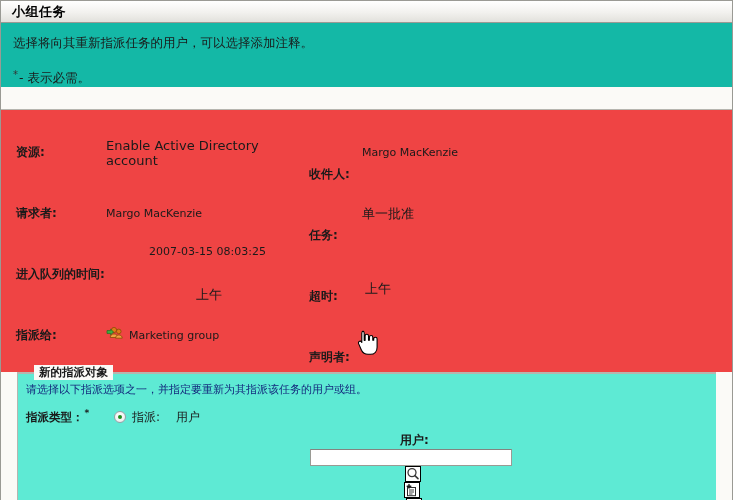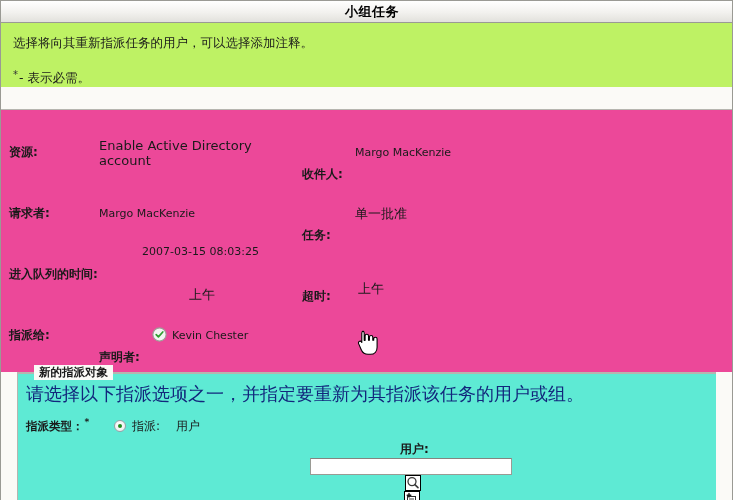--- a/index.html
+++ b/index.html
@@ -30,33 +30,32 @@
   
   .titlebar {
     height: 23px;
     box-sizing: border-box;
     background: linear-gradient(to bottom, #ffffff 0%, #f2f1ee 55%, #e2e1dc 100%);
     border-top: 1px solid #9a9a94;
     border-bottom: 1px solid #9a9a94;
     display: flex;
     align-items: center;
     padding-left: 11px;
-    justify-content: center;
   }
   .titlebar .title {
     font-weight: bold;
     font-size: 13px;
     color: #000000;
     letter-spacing: 0.5px;
   }
 
   
   .intro {
     padding: 12px 12px 0 12px;
-    background: #bef264;
+    background: #14b8a6;
   }
   .intro .line1 {
     font-size: 12.5px;
     color: #1a1a1a;
     margin-bottom: 18px;
   }
   .intro .line2 {
     font-size: 12.5px;
     color: #1a1a1a;
     display: flex;
@@ -73,22 +72,22 @@
 
   .hrule {
     height: 0;
     border-top: 1px solid #b6b5af;
     margin: 0;
   }
   .hrule-1 { margin-top: 22px; }
 
   
   .details {
-    padding: 12px 0 6px 0;
-    background: #ec4899;
+    padding: 12px 0 6px 7px;
+    background: #ef4444;
   }
   .detail-row {
     display: flex;
     align-items: center;
     min-height: 25px;
   }
   .dl-left-label {
     width: 98px;
     padding-left: 8px;
     box-sizing: border-box;
@@ -160,21 +159,21 @@
     position: absolute;
     top: 0;
     left: 0;
     right: 0;
     height: 1px;
     background: #b6b5af;
   }
   .fs-inner { padding: 9px 8px 0 8px; }
   .fs-desc {
     color: #12277c;
-    font-size: 18px;
+    font-size: 11px;
     margin-bottom: 9px;
   }
 
   .assign-row {
     display: flex;
     align-items: center;
     min-height: 22px;
   }
   .assign-label {
     width: 88px;
@@ -379,30 +378,34 @@
         <span class="ampm" style="margin-left:3px">上午</span>
       </div>
       <div class="dl-right-label">超时:</div>
       <div class="dl-right-value mixed-date">
         <span class="ampm" style="margin-left:3px">上午</span>
       </div>
     </div>
 
     <div class="detail-row">
       <div class="dl-left-label">指派给:</div>
+      <div class="dl-left-value small-val">
+        <span class="icon-inline">
+          <svg width="18" height="16" viewBox="0 0 18 16">
+            <circle cx="8" cy="4" r="2.6" fill="#e07b18" stroke="#8a4a05" stroke-width="0.8"></circle>
+            <path d="M4.2 11.5c0-2.2 1.7-3.6 3.8-3.6s3.8 1.4 3.8 3.6z" fill="#f0a040" stroke="#8a4a05" stroke-width="0.8"></path>
+            <circle cx="12.8" cy="5.4" r="2.3" fill="#e07b18" stroke="#8a4a05" stroke-width="0.8"></circle>
+            <path d="M9.6 12.2c0-2 1.5-3.3 3.3-3.3s3.3 1.3 3.3 3.3z" fill="#f0a040" stroke="#8a4a05" stroke-width="0.8"></path>
+            <path d="M0.6 3.2h5.2v5.4H0.6z" fill="#2f9e2f" opacity="0"></path>
+            <path d="M1 4.6h3.6V3.2l3 2.8-3 2.8V7.4H1z" fill="#3fae3f" stroke="#1f6b1f" stroke-width="0.7" stroke-linejoin="round"></path>
+          </svg>
+        </span>
+        <span>Marketing group</span>
+      </div>
       <div class="dl-right-label">声明者:</div>
-      <div class="dl-right-value small-val">
-        <span class="icon-inline">
-          <svg width="15" height="15" viewBox="0 0 15 15">
-            <circle cx="7.5" cy="7.5" r="6.6" fill="#f4f4f2" stroke="#9d9d97" stroke-width="1.1"></circle>
-            <path d="M4.2 7.6l2.2 2.3 4.4-4.9" fill="none" stroke="#2f9e2f" stroke-width="1.7" stroke-linecap="round" stroke-linejoin="round"></path>
-          </svg>
-        </span>
-        <span>Kevin Chester</span>
-      </div>
     </div>
 
   </div>
 
   <div class="fieldset">
     <div class="legend-rule"></div>
     <div class="fieldset-legend">新的指派对象</div>
 
     <div class="fs-inner">
       <div class="fs-desc">请选择以下指派选项之一，并指定要重新为其指派该任务的用户或组。</div>

